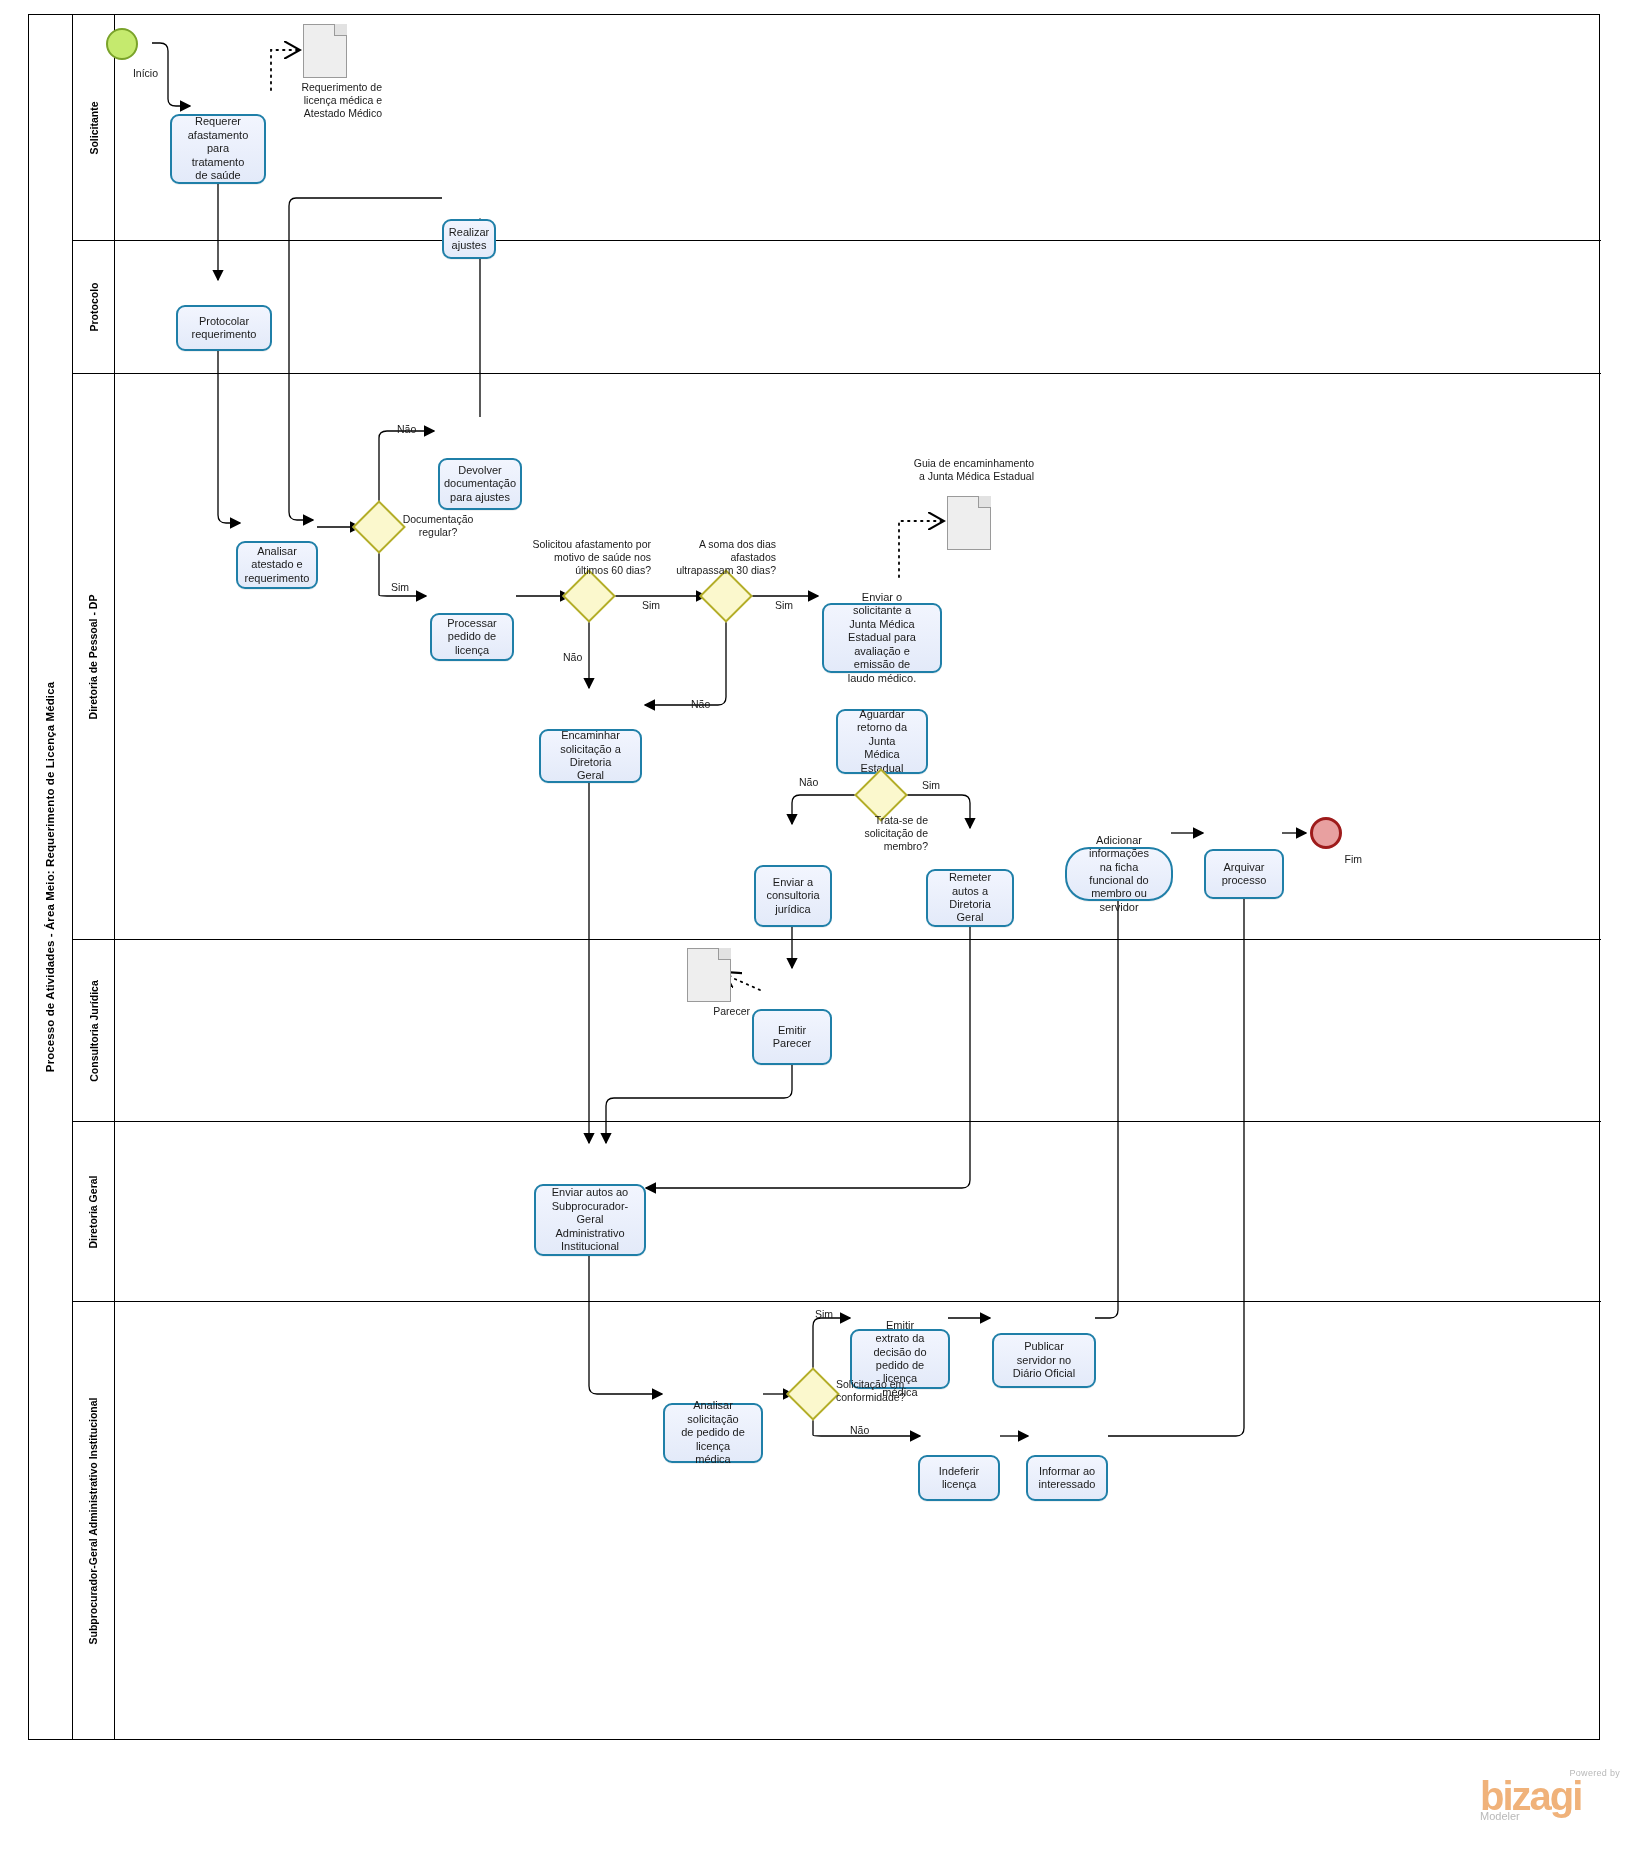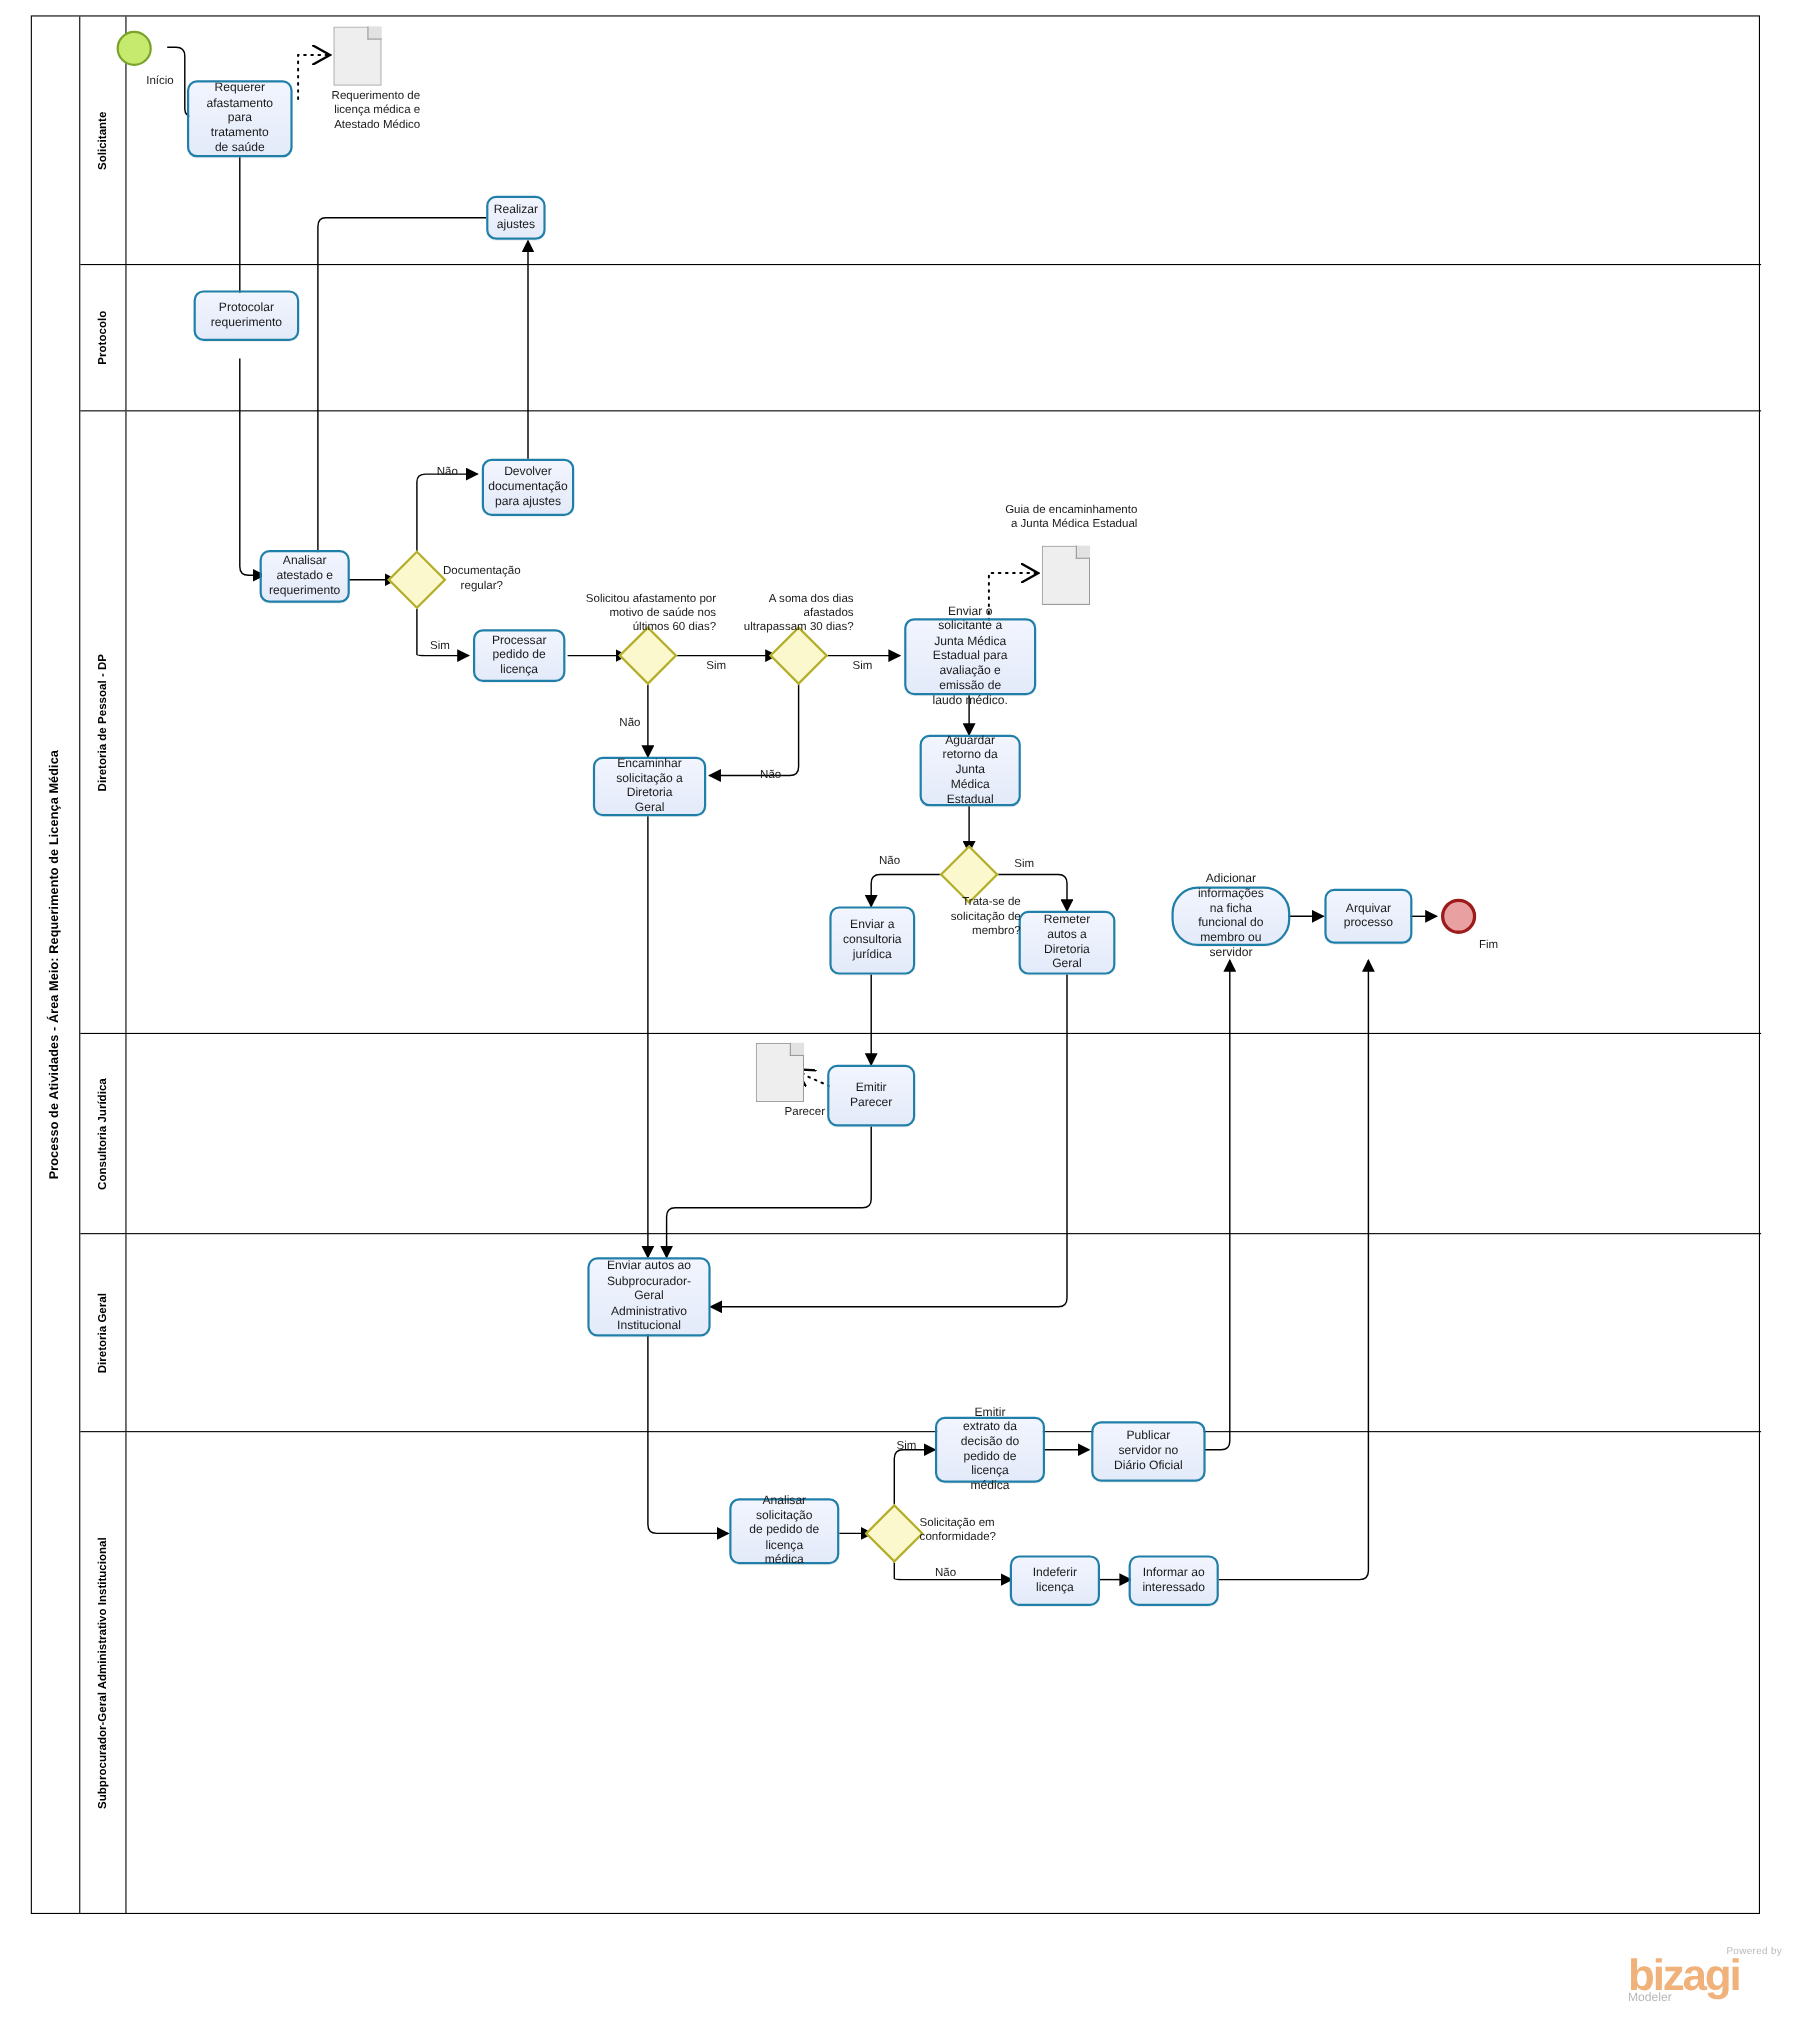--- a/index.html
+++ b/index.html
@@ -19,21 +19,21 @@
       border-right:1px solid #000;box-sizing:border-box;display:flex;
       align-items:center;justify-content:center;}
   .lane-label span{transform:rotate(-90deg);white-space:nowrap;font-size:10.5px;
       font-weight:bold;color:#000;}
 
   
   .task{position:absolute;box-sizing:border-box;border:2px solid #1f7fa8;
       border-radius:9px;background:linear-gradient(180deg,#f2f5fe 0%,#e3eaf9 100%);
       display:flex;align-items:center;justify-content:center;text-align:center;
       font-size:11px;line-height:1.22;color:#1a1a1a;padding:2px 16px;
-      box-shadow:0 1px 0 rgba(0,0,0,.06);}
+      box-shadow:0 1px 0 rgba(0,0,0,.06);margin-top:41px;}
   .gateway{position:absolute;width:38px;height:38px;background:#fbf8cd;
       border:2px solid #b3ad28;transform:rotate(45deg);box-sizing:border-box;}
   .ev{position:absolute;border-radius:50%;box-sizing:border-box;}
   .ev-start{width:32px;height:32px;background:#c5ea6e;border:2px solid #7aa32a;}
   .ev-end{width:32px;height:32px;background:#e8a0a0;border:3px solid #9e1b1b;}
   .doc{position:absolute;width:44px;height:54px;background:#eeeeee;
       border:1px solid #9a9a9a;box-sizing:border-box;
       clip-path:polygon(0 0,72% 0,100% 20%,100% 100%,0 100%);}
   .doc-fold{position:absolute;width:13px;height:12px;background:#e2e2e2;
       border-left:1px solid #9a9a9a;border-bottom:1px solid #9a9a9a;box-sizing:border-box;}

